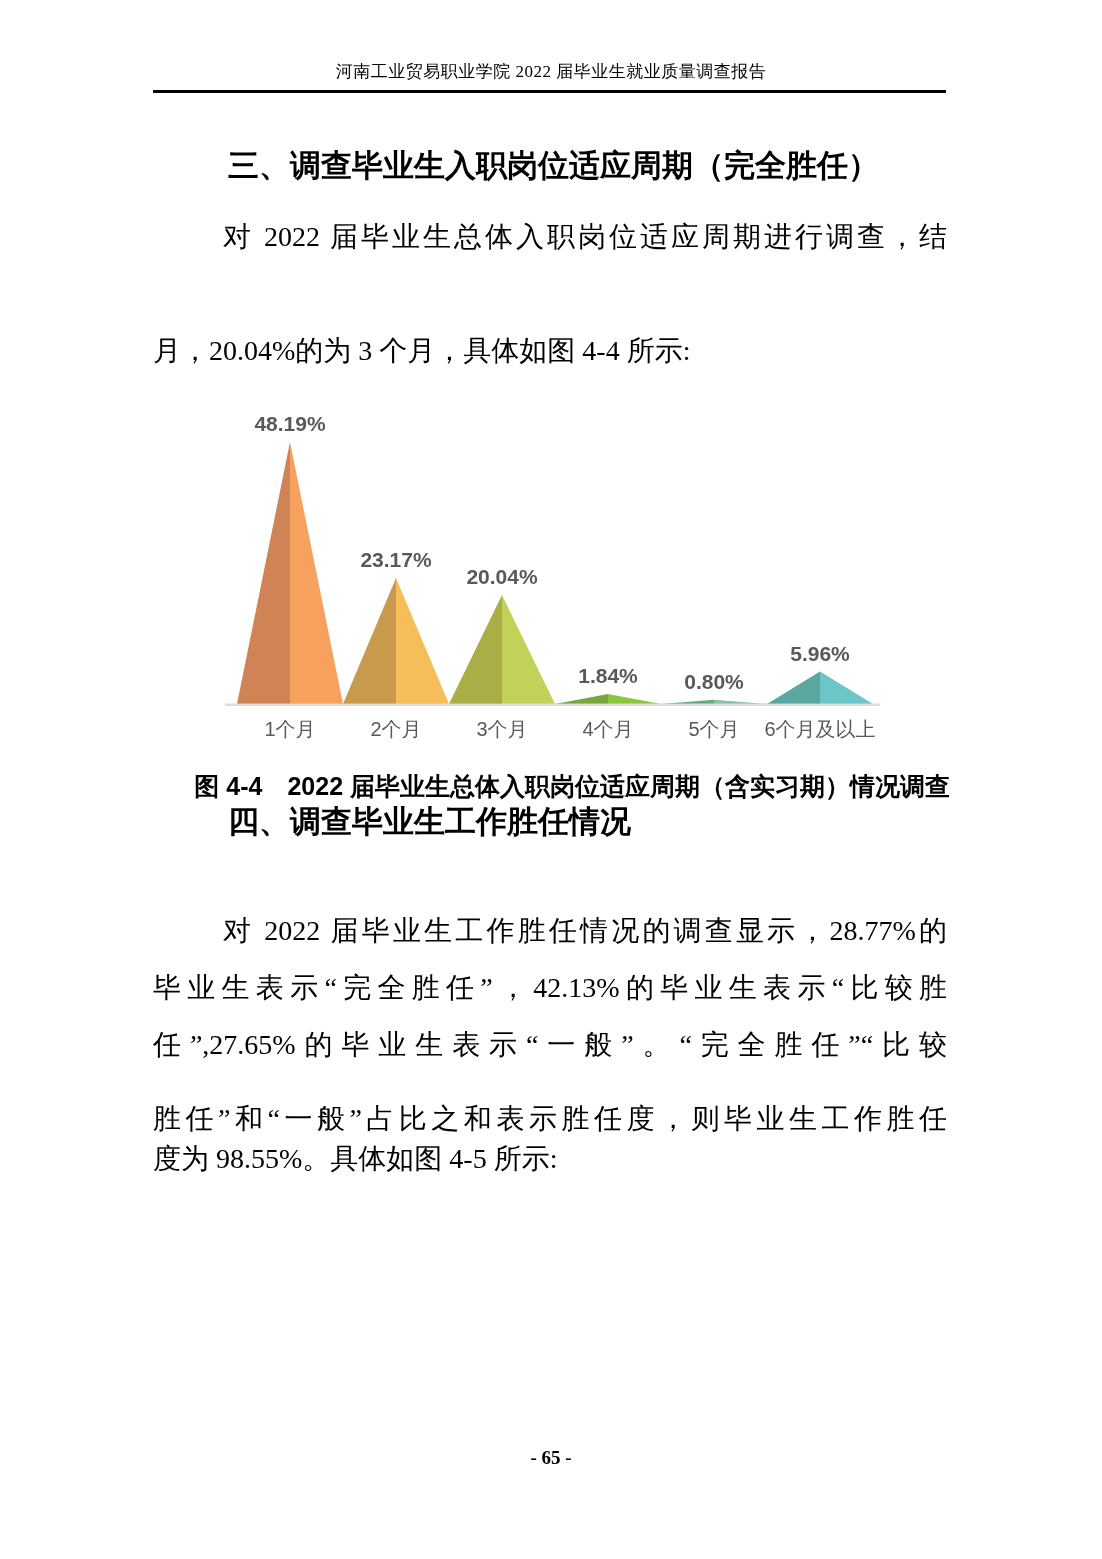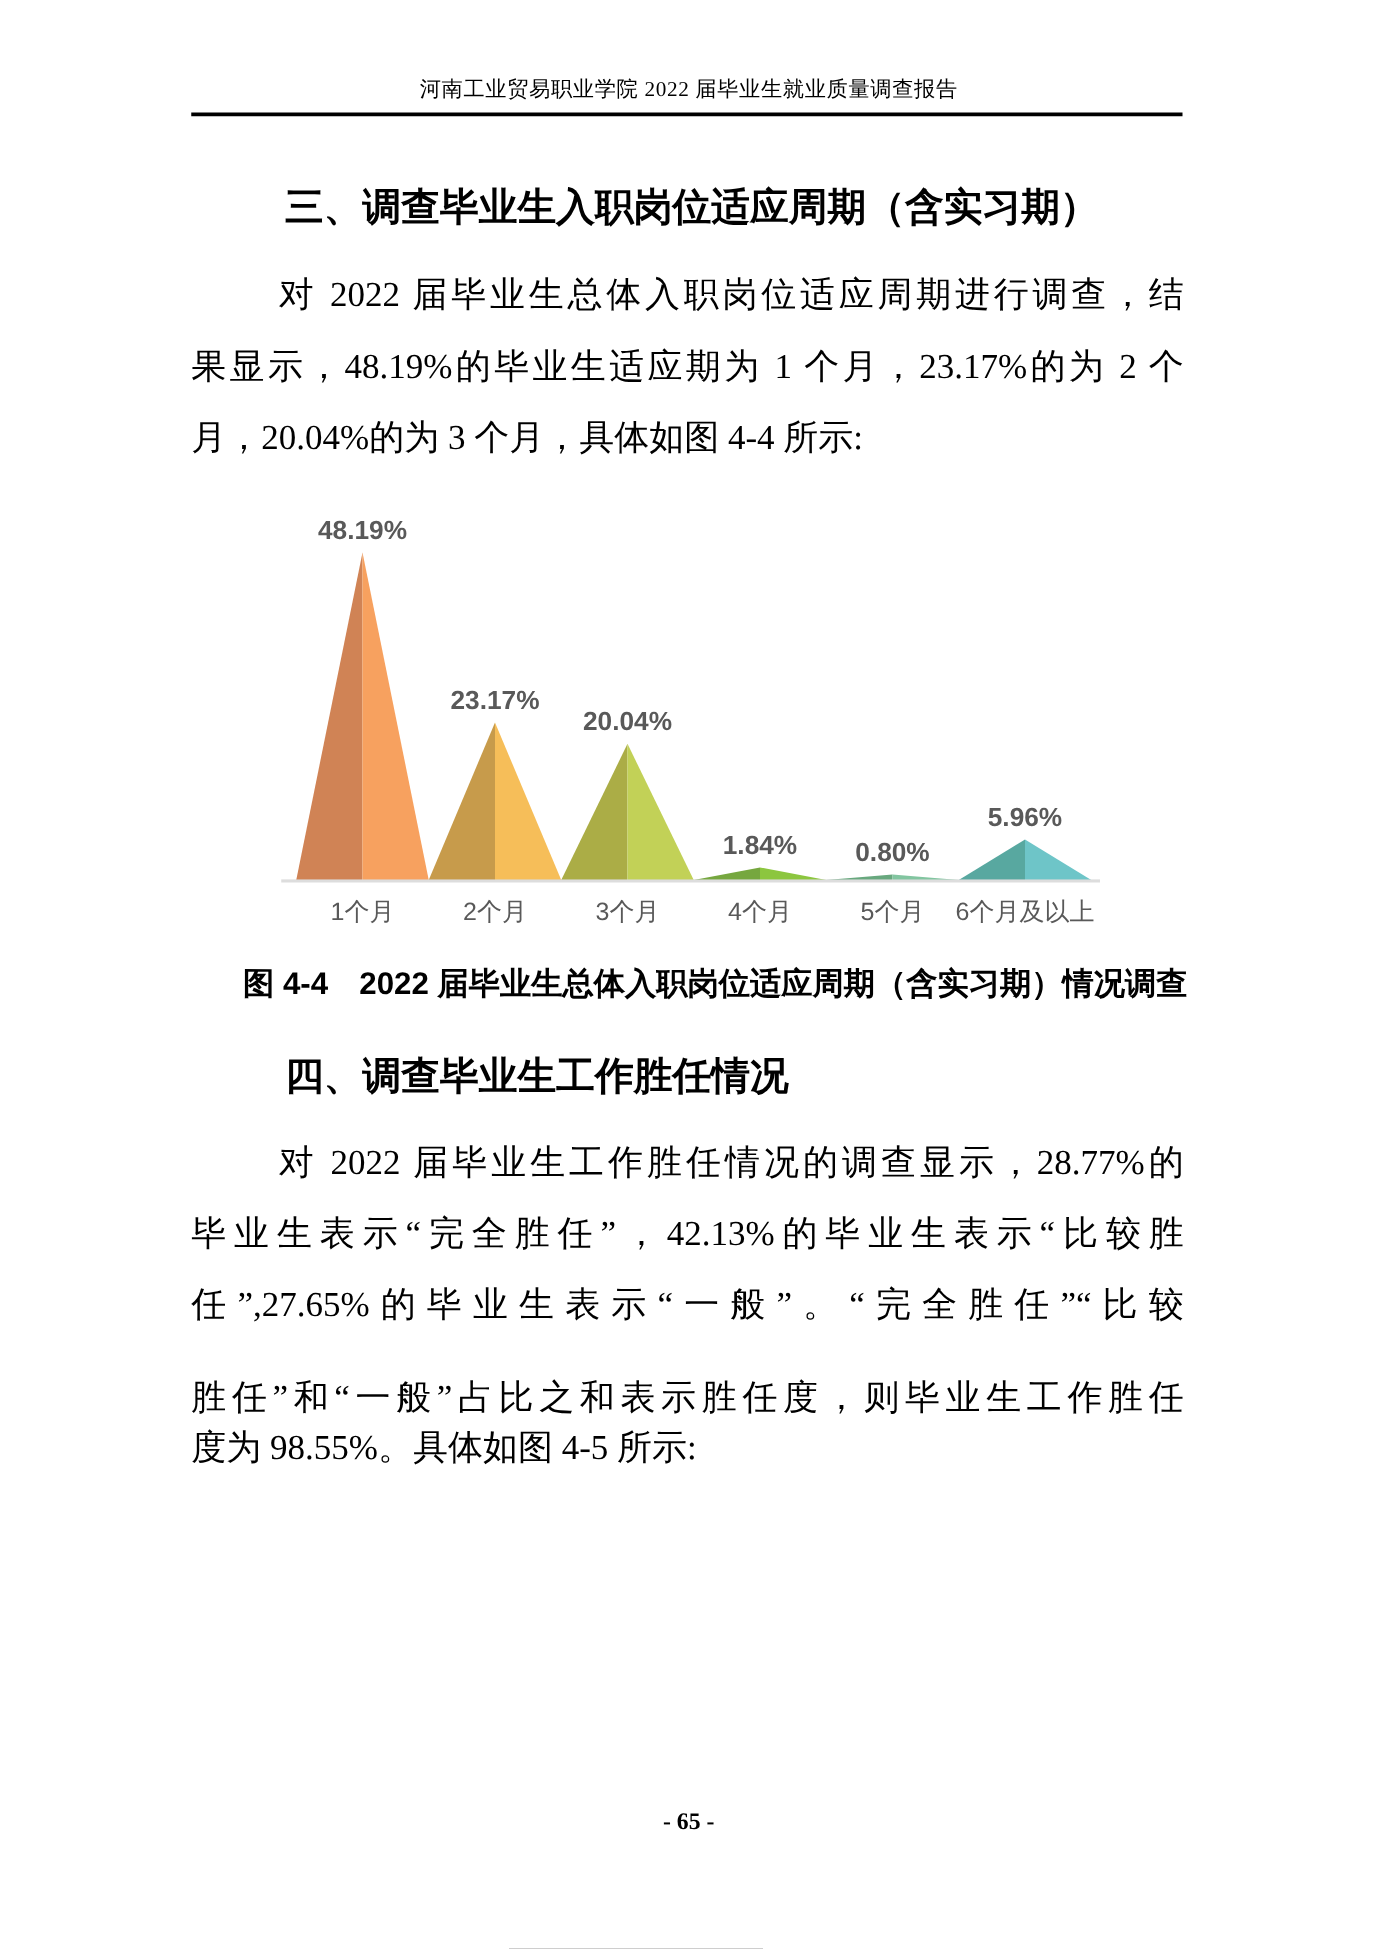--- a/index.html
+++ b/index.html
@@ -15,21 +15,21 @@
   .header-rule {
     position:absolute; top:90px; left:153px; width:793px; height:3px;
     background:#000;
   }
   .section-heading {
     position:absolute; left:228px;
     font-family:"Liberation Sans","DejaVu Sans",sans-serif;
     font-weight:700; font-size:31px; white-space:nowrap;
   }
   .heading-3 { top:145px; }
-  .heading-4 { top:840px;text-align:right; }
+  .heading-4 { top:801px;text-align:right; }
   .para-line {
     position:absolute; left:153px; width:794px; height:40px;
     font-size:28px; line-height:40px;
     text-align:justify; text-align-last:justify;
   }
   .para-line.last { text-align-last:left; }
   .para-line.indent { padding-left:70px; width:724px; }
   .p1-l0 { top:217px; } .p1-l1 { top:274px; } .p1-l2 { top:331px; }
   .p2-l0 { top:911px; } .p2-l1 { top:968px;font-family:Liberation Serif, serif; } .p2-l2 { top:1025px; }
   .p2-l3 { top:1082px;margin-top:17px; } .p2-l4 { top:1139px; }
@@ -45,24 +45,23 @@
   }
 </style>
 </head>
 <body>
 
 <div class="page">
 
   <div class="header-title">河南工业贸易职业学院 2022 届毕业生就业质量调查报告</div>
   <div class="header-rule"></div>
 
-  <div class="section-heading heading-3">三、调查毕业生入职岗位适应周期（含实习期）</div>
+  <div class="section-heading heading-3">三、调查毕业生入职岗位适应周期（完全胜任）</div>
 
   <div class="para-line indent p1-l0">对 2022 届毕业生总体入职岗位适应周期进行调查，结</div>
-  <div class="para-line p1-l1">果显示，48.19%的毕业生适应期为 1 个月，23.17%的为 2 个</div>
   <div class="para-line last p1-l2">月，20.04%的为 3 个月，具体如图 4-4 所示:</div>
 
   <div class="chart-wrap" id="chart"><svg viewBox="0 0 710 348" width="710" height="348">
         <g>
           <polygon points="57,306 110,44 110,306" fill="#D08355"></polygon>
           <polygon points="110,306 110,44 163,306" fill="#F7A15F"></polygon>
         </g>
         <text x="110" y="33" text-anchor="middle" fill="#595959" font-size="21" font-weight="700" font-family="&quot;Liberation Sans&quot;,&quot;DejaVu Sans&quot;,sans-serif">48.19%</text>
         <text x="110" y="338" text-anchor="middle" fill="#595959" font-size="20" font-family="&quot;Liberation Sans&quot;,&quot;DejaVu Sans&quot;,sans-serif">1个月</text>
         <g>

